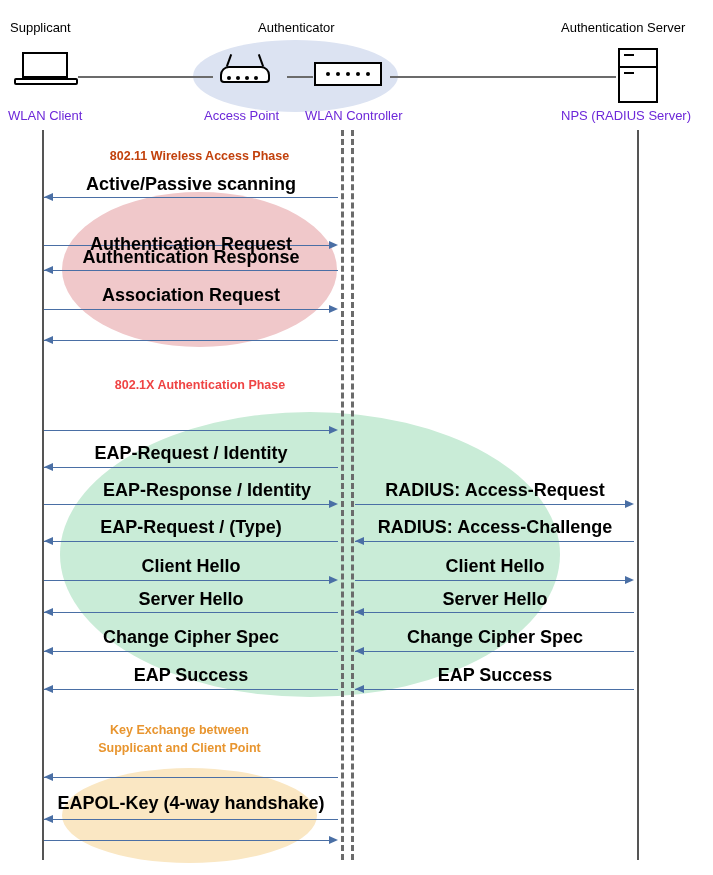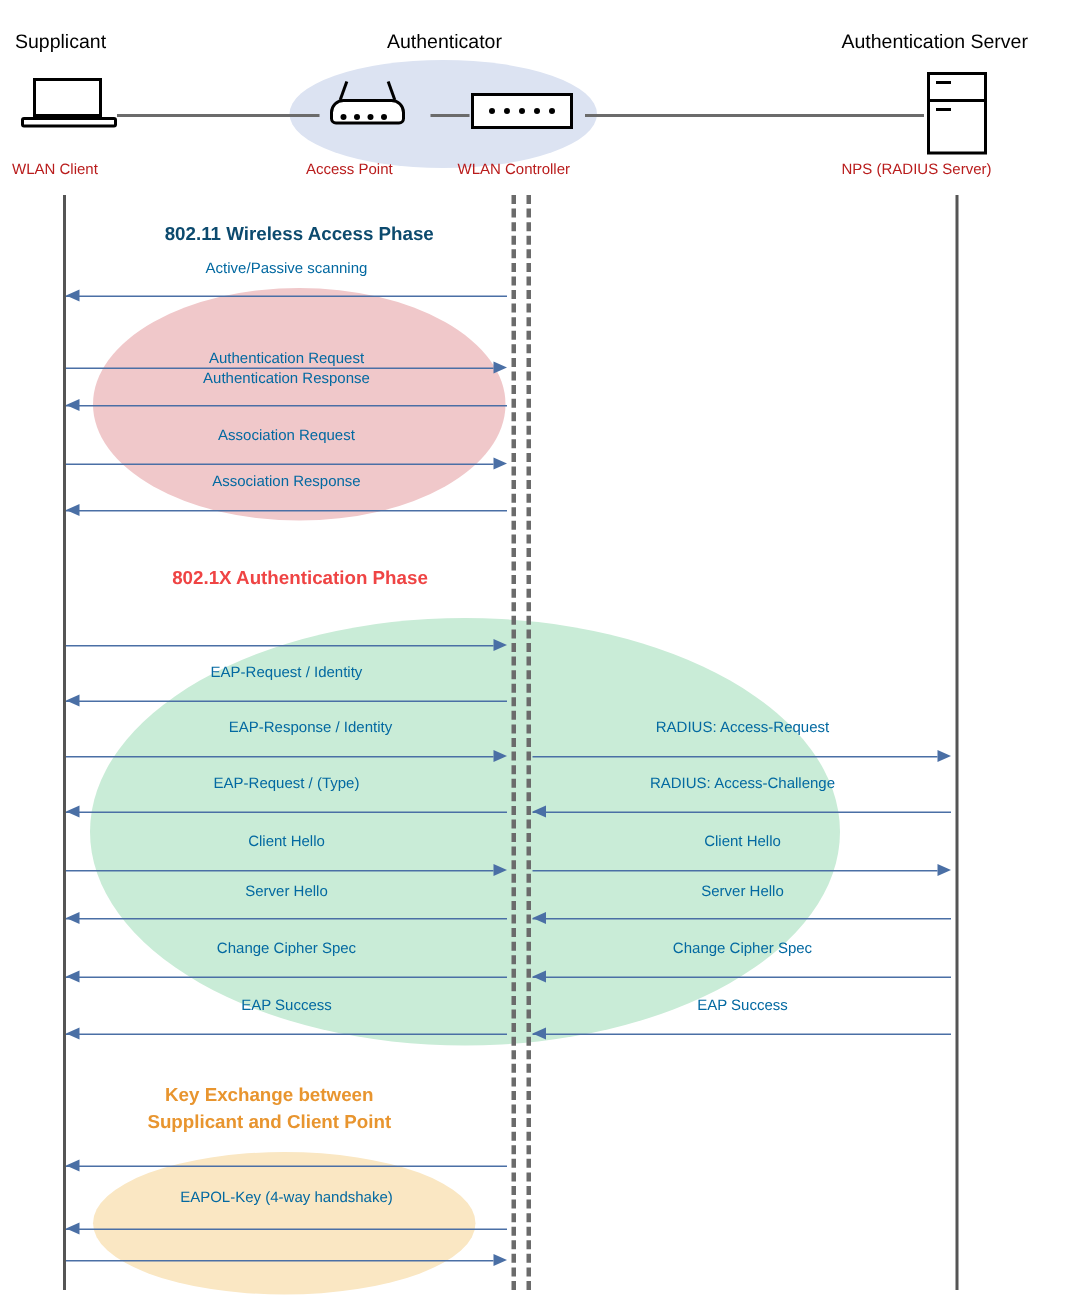--- a/index.html
+++ b/index.html
@@ -20,22 +20,22 @@
   }
   .abs { position: absolute; }
 
   
   .role-label {
     font-size: 13px;
     color: #000;
     white-space: nowrap;
   }
   .node-label {
-    font-size: 10px;
-    color: #b91c1c;
+    font-size: 13px;
+    color: #6d28d9;
     white-space: nowrap;
     text-align: right;
   }
 
   
   .auth-ellipse {
     background: #dce3f2;
     border-radius: 50%;
   }
 
@@ -77,24 +77,25 @@
     border-top: 1.6px solid #4a6fa5;
   }
   .arrow-head {
     width: 0; height: 0;
     border-top: 4.5px solid transparent;
     border-bottom: 4.5px solid transparent;
   }
   .arrow-right { border-left: 9px solid #4a6fa5; }
   .arrow-left  { border-right: 9px solid #4a6fa5; }
   .msg-label {
-    font-size: 10px;
-    color: #0369a1;
+    font-size: 18px;
+    color: #000000;
     text-align: center;
     white-space: nowrap;
+    font-weight: bold;
   }
 </style>
 </head>
 <body>
 
 <div id="stage">
 
   <div class="abs role-label" style="left:10px; top:20px;">Supplicant</div>
   <div class="abs role-label" style="left:258px; top:20px;">Authenticator</div>
   <div class="abs role-label" style="left:561px; top:20px;">Authentication Server</div>
@@ -143,21 +144,21 @@
 
   <div class="abs phase-ellipse ellipse-red" style="left:62px; top:192px; width:275px; height:155px; z-index:3;"></div>
   <div class="abs phase-ellipse ellipse-green" style="left:60px; top:412px; width:500px; height:285px; z-index:3;"></div>
   <div class="abs phase-ellipse ellipse-amber" style="left:62px; top:768px; width:255px; height:95px; z-index:3;"></div>
 
   <div class="abs lifeline" style="left:42px; top:130px; height:730px; z-index:4;"></div>
   <div class="abs lifeline-dashed" style="left:341px; top:130px; height:730px; z-index:4;"></div>
   <div class="abs lifeline-dashed" style="left:351px; top:130px; height:730px; z-index:4;"></div>
   <div class="abs lifeline" style="left:637px; top:130px; height:730px; z-index:4;"></div>
 
-  <div class="abs phase-title" style="left:62px; top:147px; width:275px; color:#0c4a6e; z-index:6;">802.11 Wireless Access Phase</div>
+  <div class="abs phase-title" style="left:62px; top:147px; width:275px; color:#c2410c; z-index:6;">802.11 Wireless Access Phase</div>
   <div class="abs phase-title" style="left:55px; top:376px; width:290px; color:#ef4444; z-index:6;">802.1X Authentication Phase</div>
   <div class="abs phase-title wrapped" style="left:52px; top:721px; width:255px; color:#e8952f; z-index:6;">
     <span>Key Exchange between</span><br>
     <span>Supplicant and Client Point</span>
   </div>
 
   <div class="abs msg-label" style="left:44px; top:174px; width:294px; z-index:7;">Active/Passive scanning</div>
   <div class="abs msg-line" style="left:44px; top:197px; width:294px; z-index:6;"></div>
   <div class="abs arrow-head arrow-left" style="left:44px; top:192.5px; z-index:7;"></div>
 
@@ -166,21 +167,20 @@
   <div class="abs arrow-head arrow-right" style="left:329px; top:240.5px; z-index:7;"></div>
 
   <div class="abs msg-label" style="left:44px; top:247px; width:294px; z-index:7;">Authentication Response</div>
   <div class="abs msg-line" style="left:44px; top:270px; width:294px; z-index:6;"></div>
   <div class="abs arrow-head arrow-left" style="left:44px; top:265.5px; z-index:7;"></div>
 
   <div class="abs msg-label" style="left:44px; top:285px; width:294px; z-index:7;">Association Request</div>
   <div class="abs msg-line" style="left:44px; top:309px; width:285px; z-index:6;"></div>
   <div class="abs arrow-head arrow-right" style="left:329px; top:304.5px; z-index:7;"></div>
 
-  <div class="abs msg-label" style="left:44px; top:316px; width:294px; z-index:7;">Association Response</div>
   <div class="abs msg-line" style="left:44px; top:340px; width:294px; z-index:6;"></div>
   <div class="abs arrow-head arrow-left" style="left:44px; top:335.5px; z-index:7;"></div>
 
   <div class="abs msg-line" style="left:44px; top:430px; width:285px; z-index:6;"></div>
   <div class="abs arrow-head arrow-right" style="left:329px; top:425.5px; z-index:7;"></div>
 
   <div class="abs msg-label" style="left:44px; top:443px; width:294px; z-index:7;">EAP-Request / Identity</div>
   <div class="abs msg-line" style="left:44px; top:467px; width:294px; z-index:6;"></div>
   <div class="abs arrow-head arrow-left" style="left:44px; top:462.5px; z-index:7;"></div>
 

